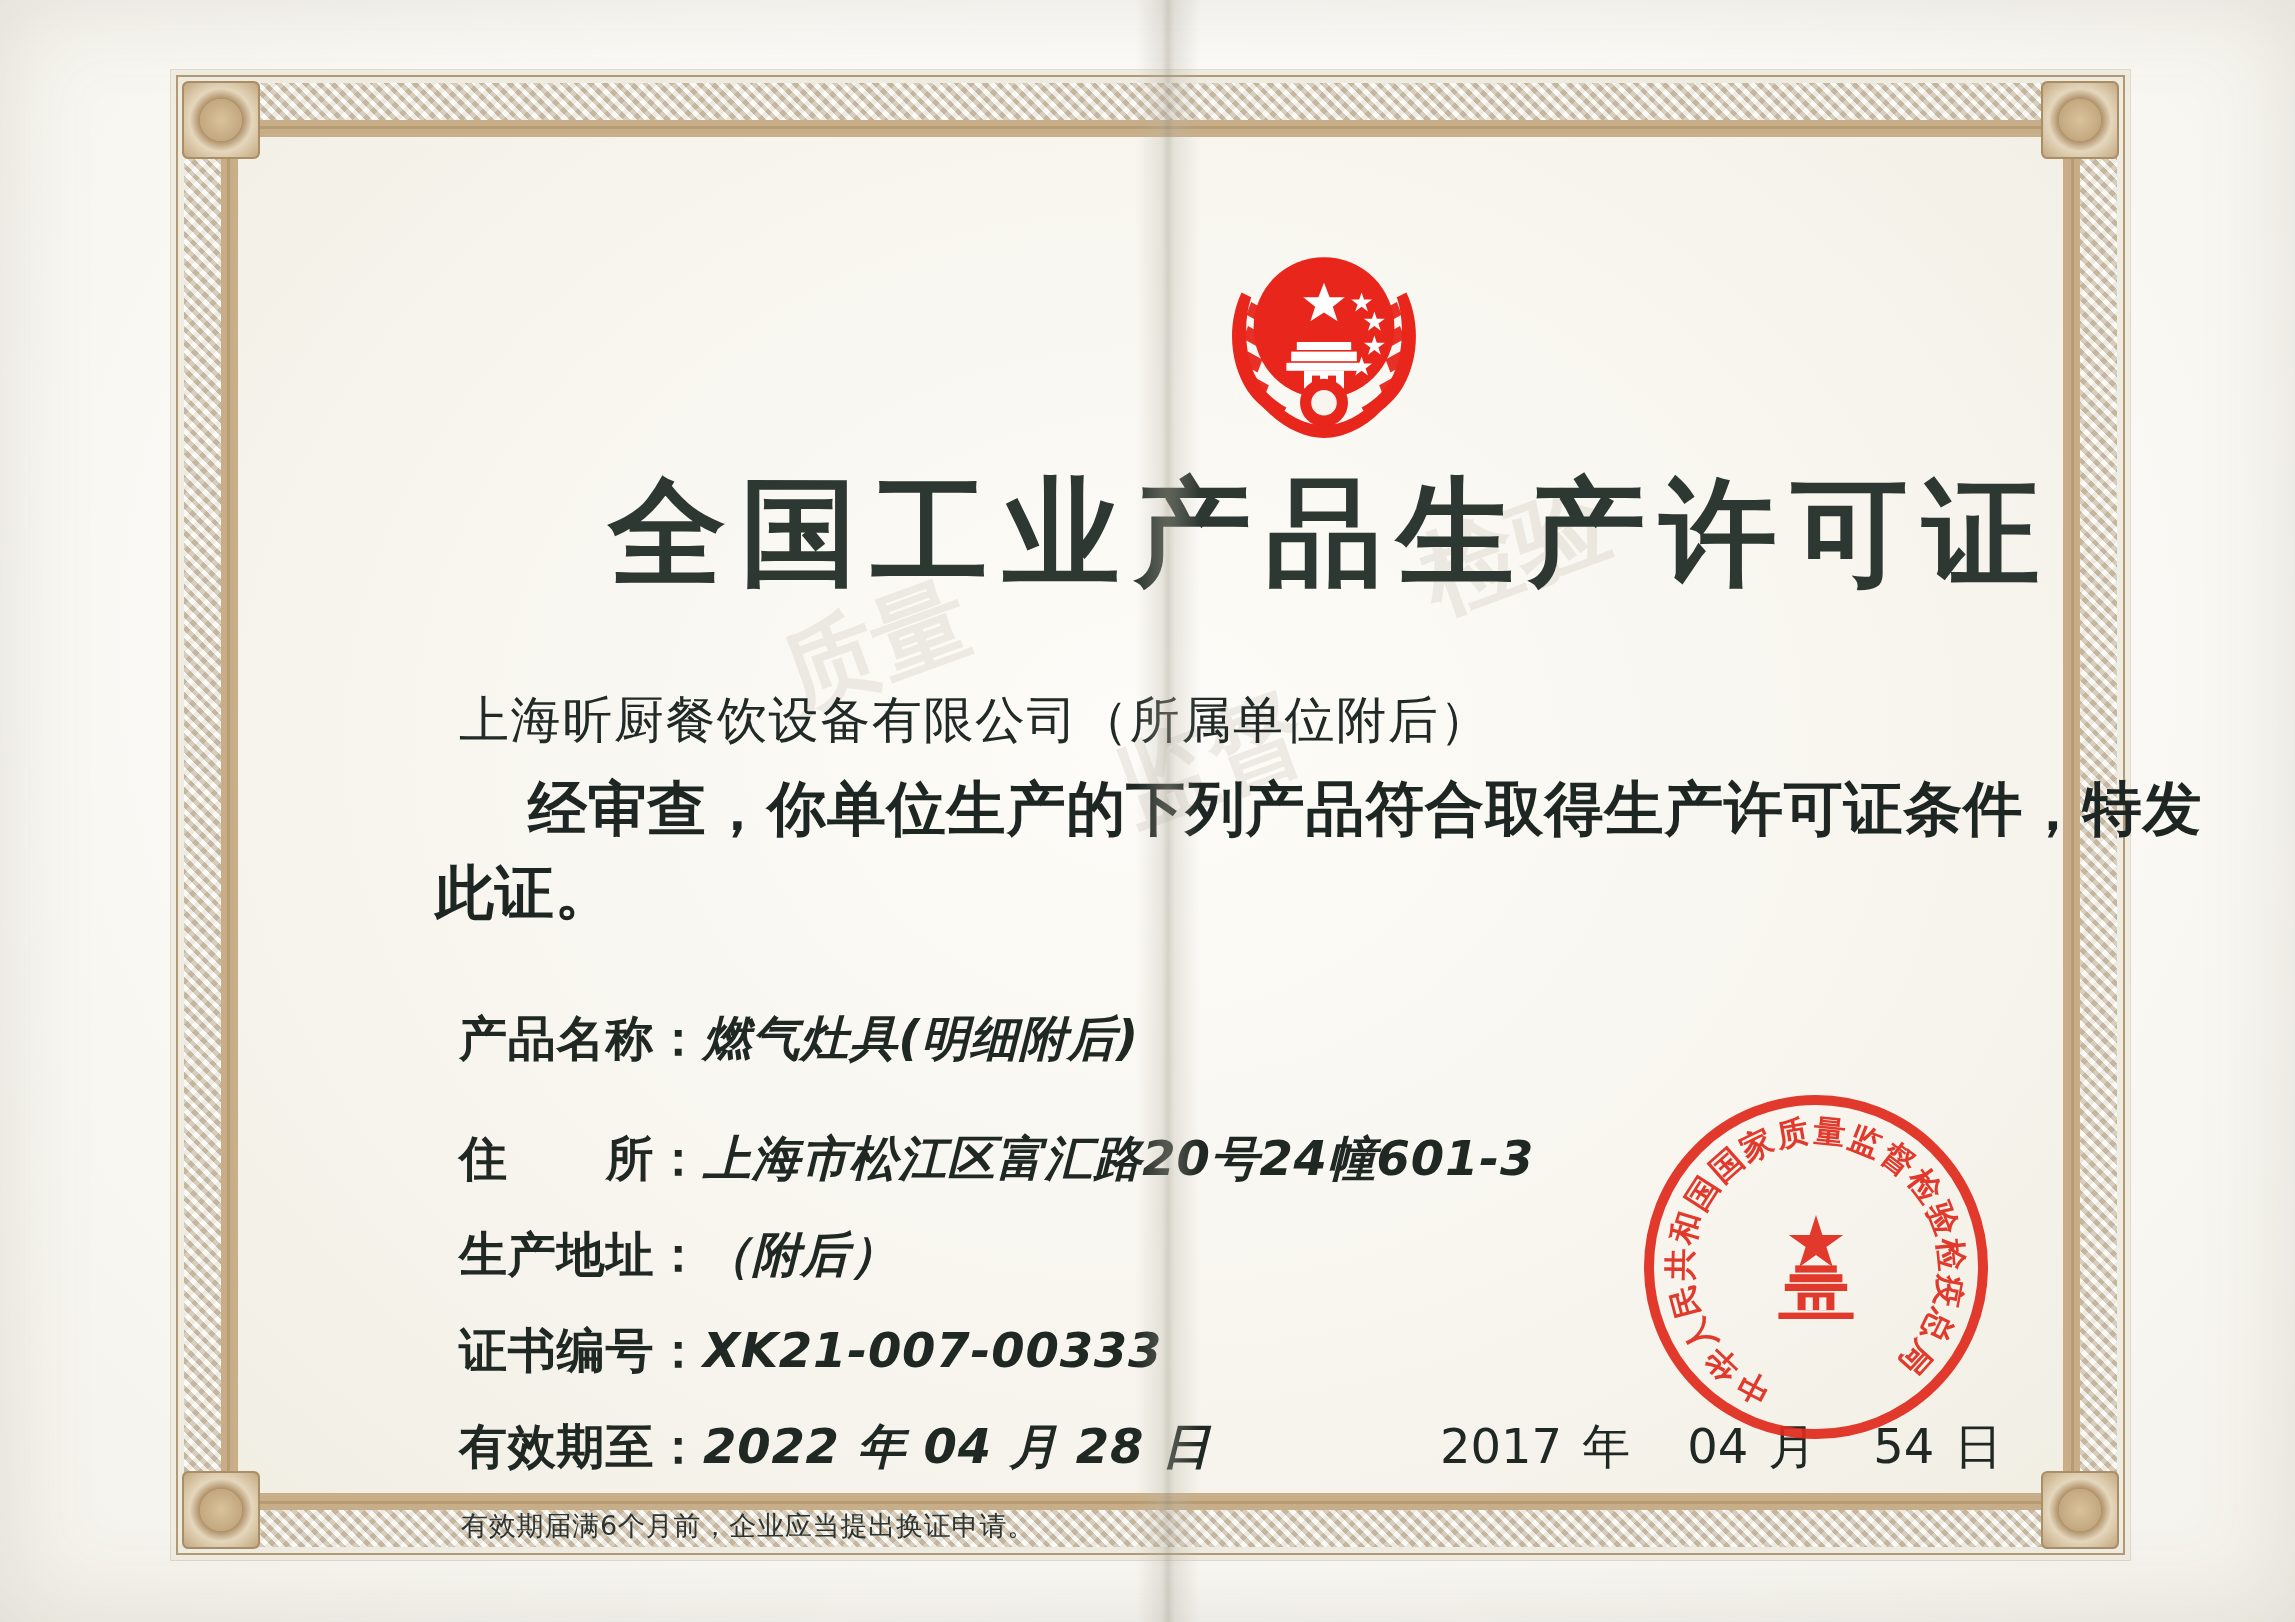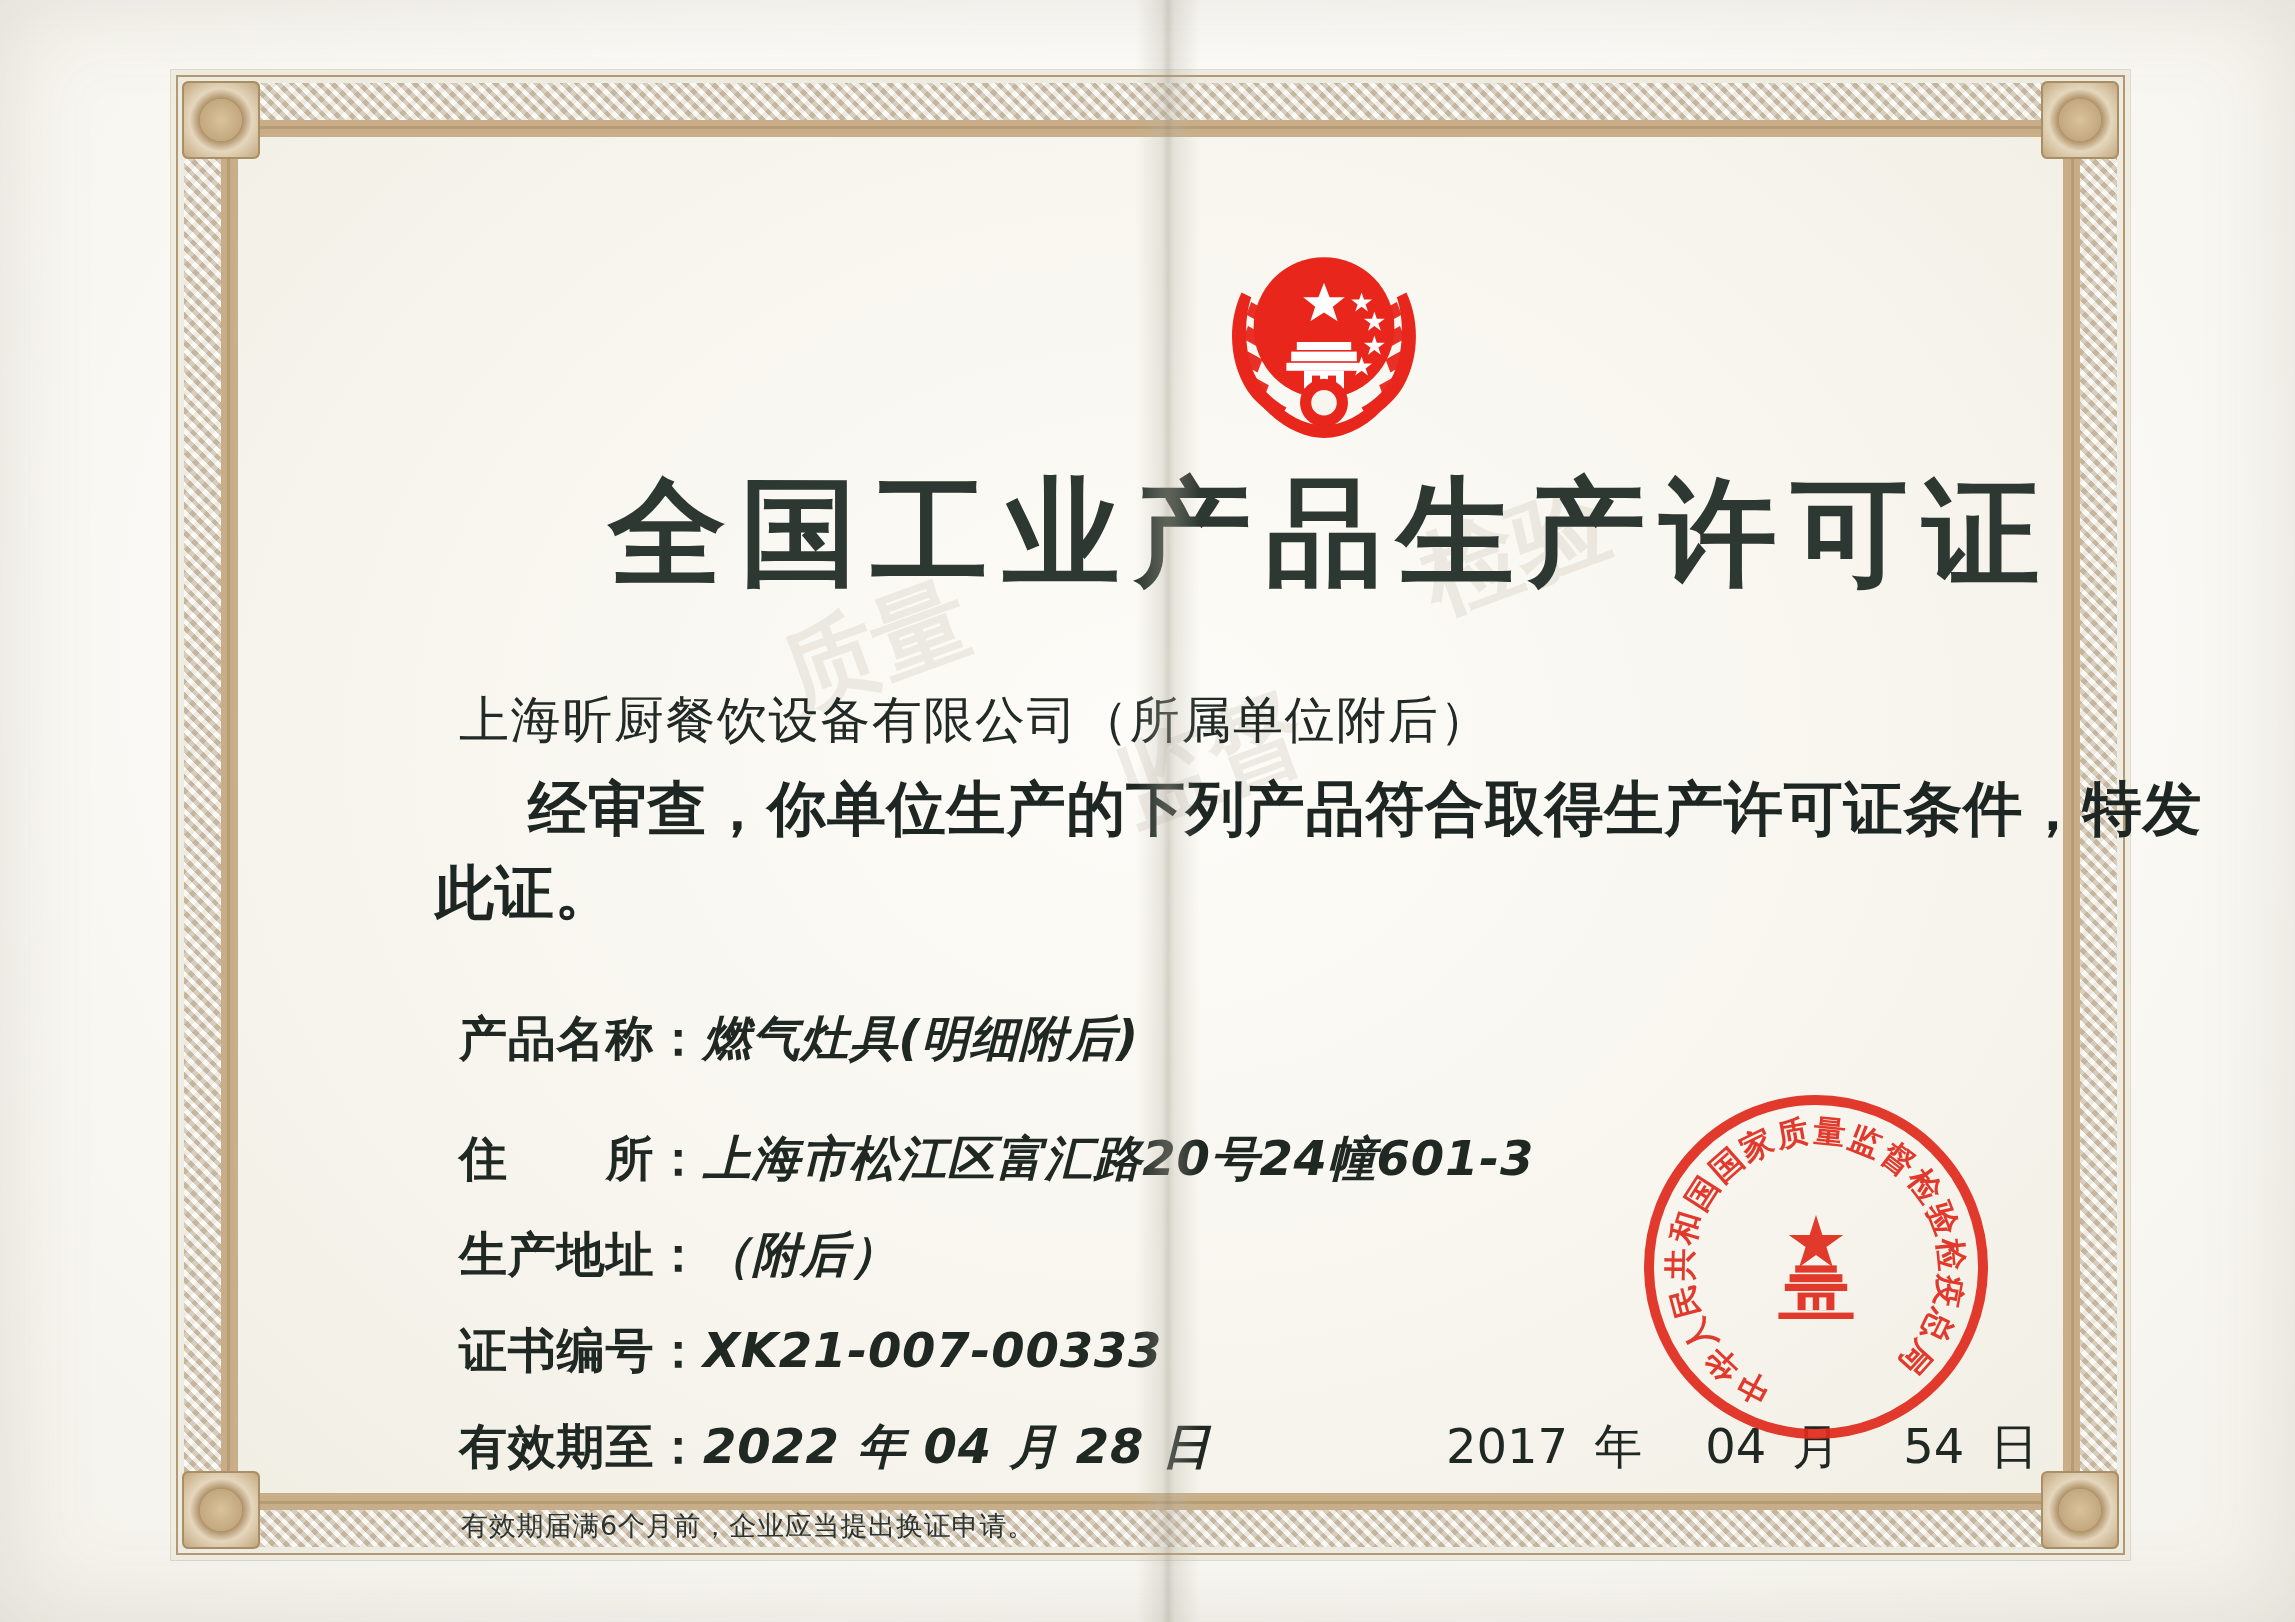--- a/index.html
+++ b/index.html
@@ -253,21 +253,21 @@
   
   #issue-date {
     position: absolute;
     top: 1209px;
     left: 1009px;
     font-family: "DejaVu Sans", "Liberation Sans", sans-serif;
     font-size: 48px;
     color: #202824;
     white-space: nowrap;
   }
-  #issue-date .num { margin: 0 26px; }
+  #issue-date .num { margin: 0 20px; }
   #issue-date .unit { margin-right: 37px; }
 
   
   #footnote {
     position: absolute;
     top: 1302px;
     left: 50px;
     font-family: "DejaVu Sans", "Liberation Sans", sans-serif;
     font-size: 27px;
     color: #2b3430;

